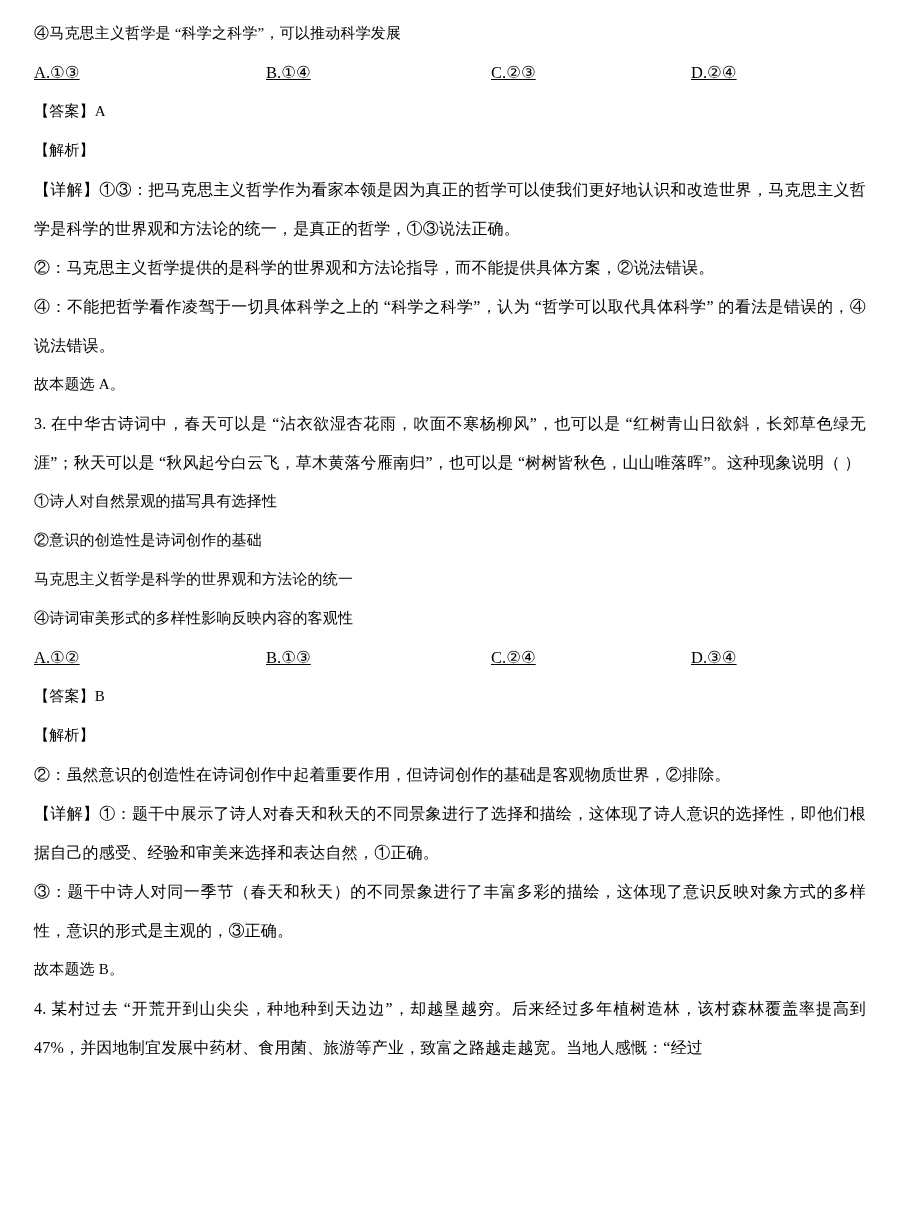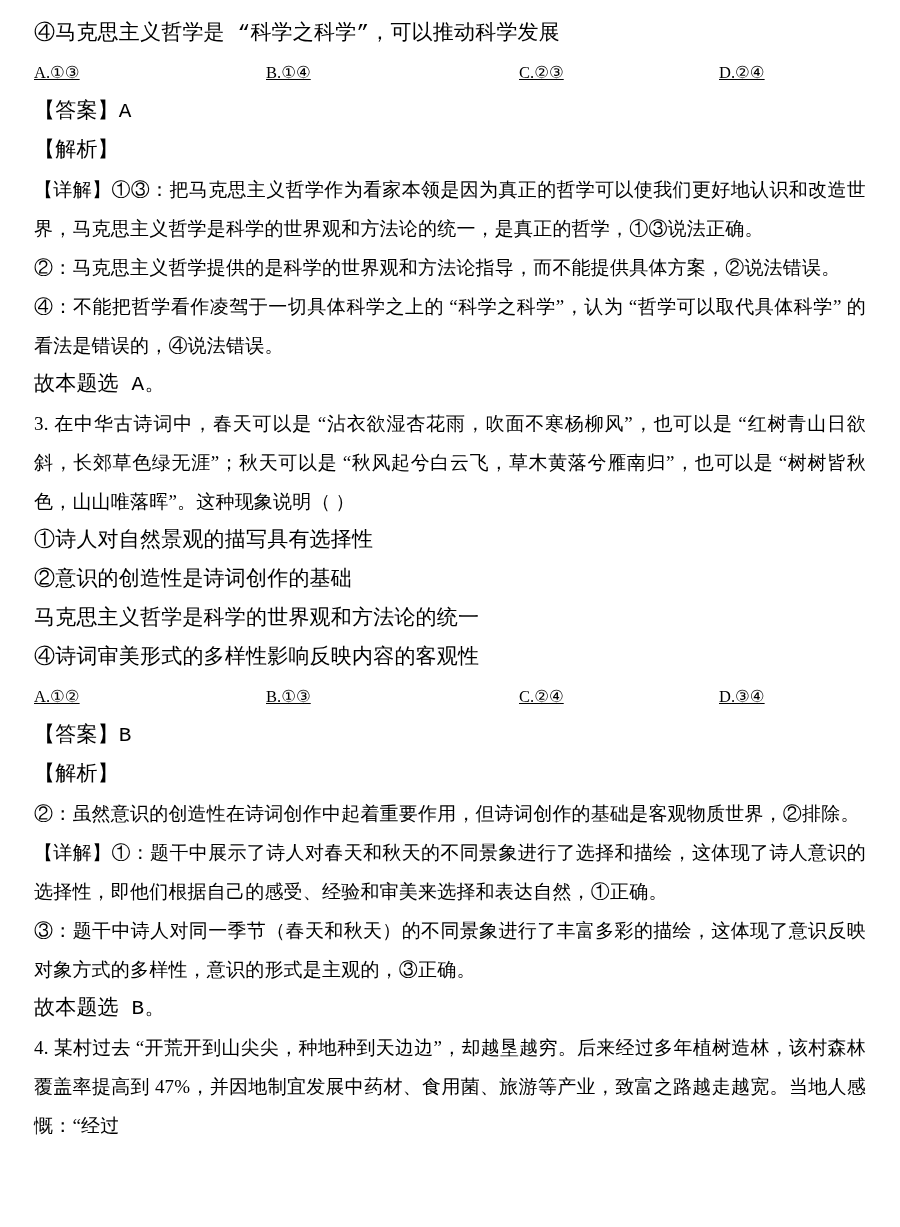--- a/index.html
+++ b/index.html
@@ -14,46 +14,45 @@
     color: #000000;
   }
   .page {
     width: 900px;
     min-height: 1227px;
     box-sizing: border-box;
     padding: 14px 34px 10px 34px;
     background: #ffffff;
   }
   .line {
-    font-size: 21px;
+    font-size: 15px;
     line-height: 39px;
     white-space: pre-wrap;
     letter-spacing: 0.2px;
-    font-family: Liberation Mono, monospace;
   }
   .para {
-    font-size: 19px;
+    font-size: 16px;
     line-height: 39px;
     text-align: justify;
     text-justify: inter-ideograph;
     letter-spacing: 0.2px;
   }
   .opts {
     display: flex;
     width: 100%;
     font-size: 16.5px;
     line-height: 39px;
     text-decoration: underline;
   }
   .opts > span {
     display: inline-block;
   }
   .opt-a { width: 232px; }
   .opt-b { width: 225px; }
-  .opt-c { width: 200px; margin-left: 28px; }
+  .opt-c { width: 200px; }
   .opt-d { width: auto; }
 </style>
 </head>
 <body>
 
 <div class="page">
   <div id="content">
       <div class="line">④马克思主义哲学是 “科学之科学”，可以推动科学发展</div>
       <div class="opts">
         <span class="opt-a">A.①③</span>

